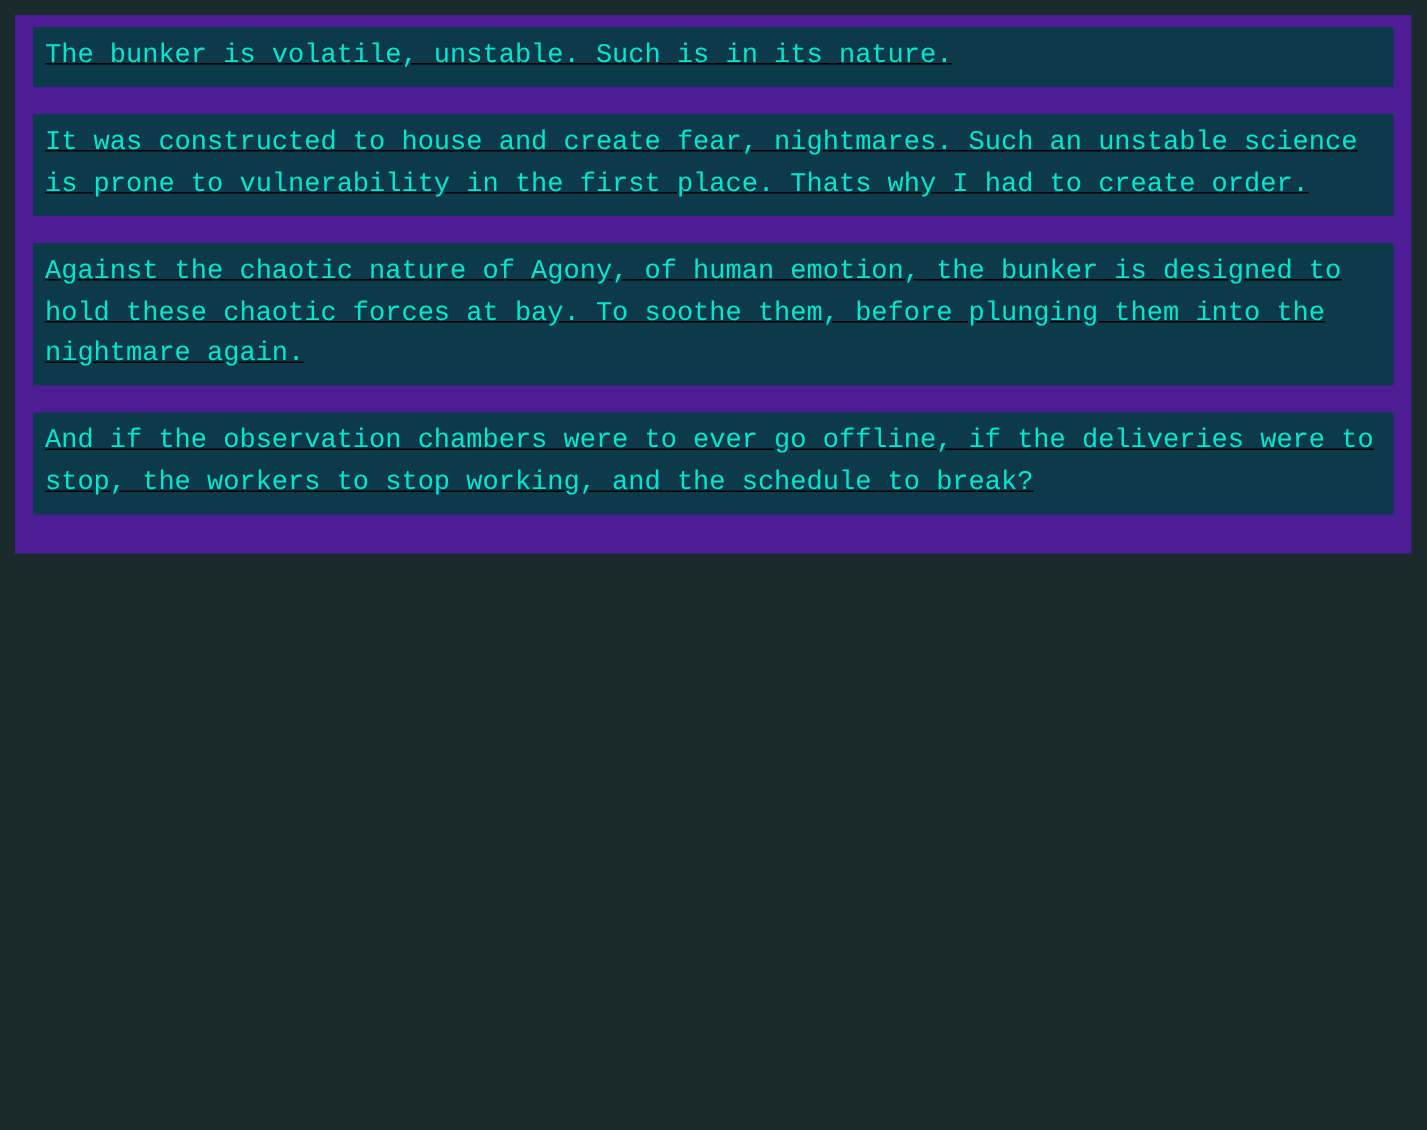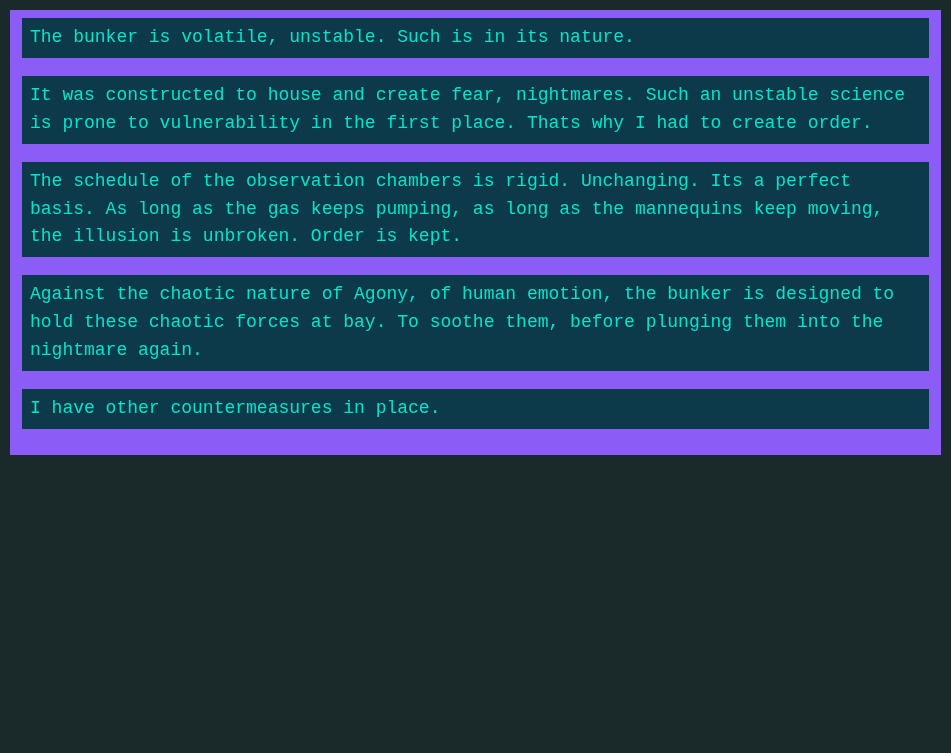--- a/index.html
+++ b/index.html
@@ -10,22 +10,23 @@
 
     body {
       background-color: #1a2a2a;
       font-family: 'Courier New', Courier, monospace;
       width: 951px;
       min-height: 753px;
       padding: 10px;
     }
 
     .content-area {
-      background-color: #8b5cf6;
+      background-color: #4c1d95;
       padding: 8px 12px;
+      text-decoration: underline;
     }
 
     .paragraph-block {
       background-color: #0d3a4a;
       padding: 6px 8px;
       margin-bottom: 18px;
     }
 
     .paragraph-block p {
       color: #00e5cc;
@@ -39,28 +40,25 @@
 <div class="content-area">
 
   <div class="paragraph-block">
     <p>The bunker is volatile, unstable. Such is in its nature.</p>
   </div>
 
   <div class="paragraph-block">
     <p>It was constructed to house and create fear, nightmares. Such an unstable science is prone to vulnerability in the first place. Thats why I had to create order.</p>
   </div>
 
-  <div class="paragraph-block">
-    <p>The schedule of the observation chambers is rigid. Unchanging. Its a perfect basis. As long as the gas keeps pumping, as long as the mannequins keep moving, the illusion is unbroken. Order is kept.</p>
-  </div>
 
 
   <div class="paragraph-block">
     <p>Against the chaotic nature of Agony, of human emotion, the bunker is designed to hold these chaotic forces at bay. To soothe them, before plunging them into the nightmare again.</p>
   </div>
 
+  <div class="paragraph-block">
+    <p>And if the observation chambers were to ever go offline, if the deliveries were to stop, the workers to stop working, and the schedule to break?</p>
+  </div>
 
-  <div class="paragraph-block">
-    <p>I have other countermeasures in place.</p>
-  </div>
 
 
 </div>
 
 </body></html>

